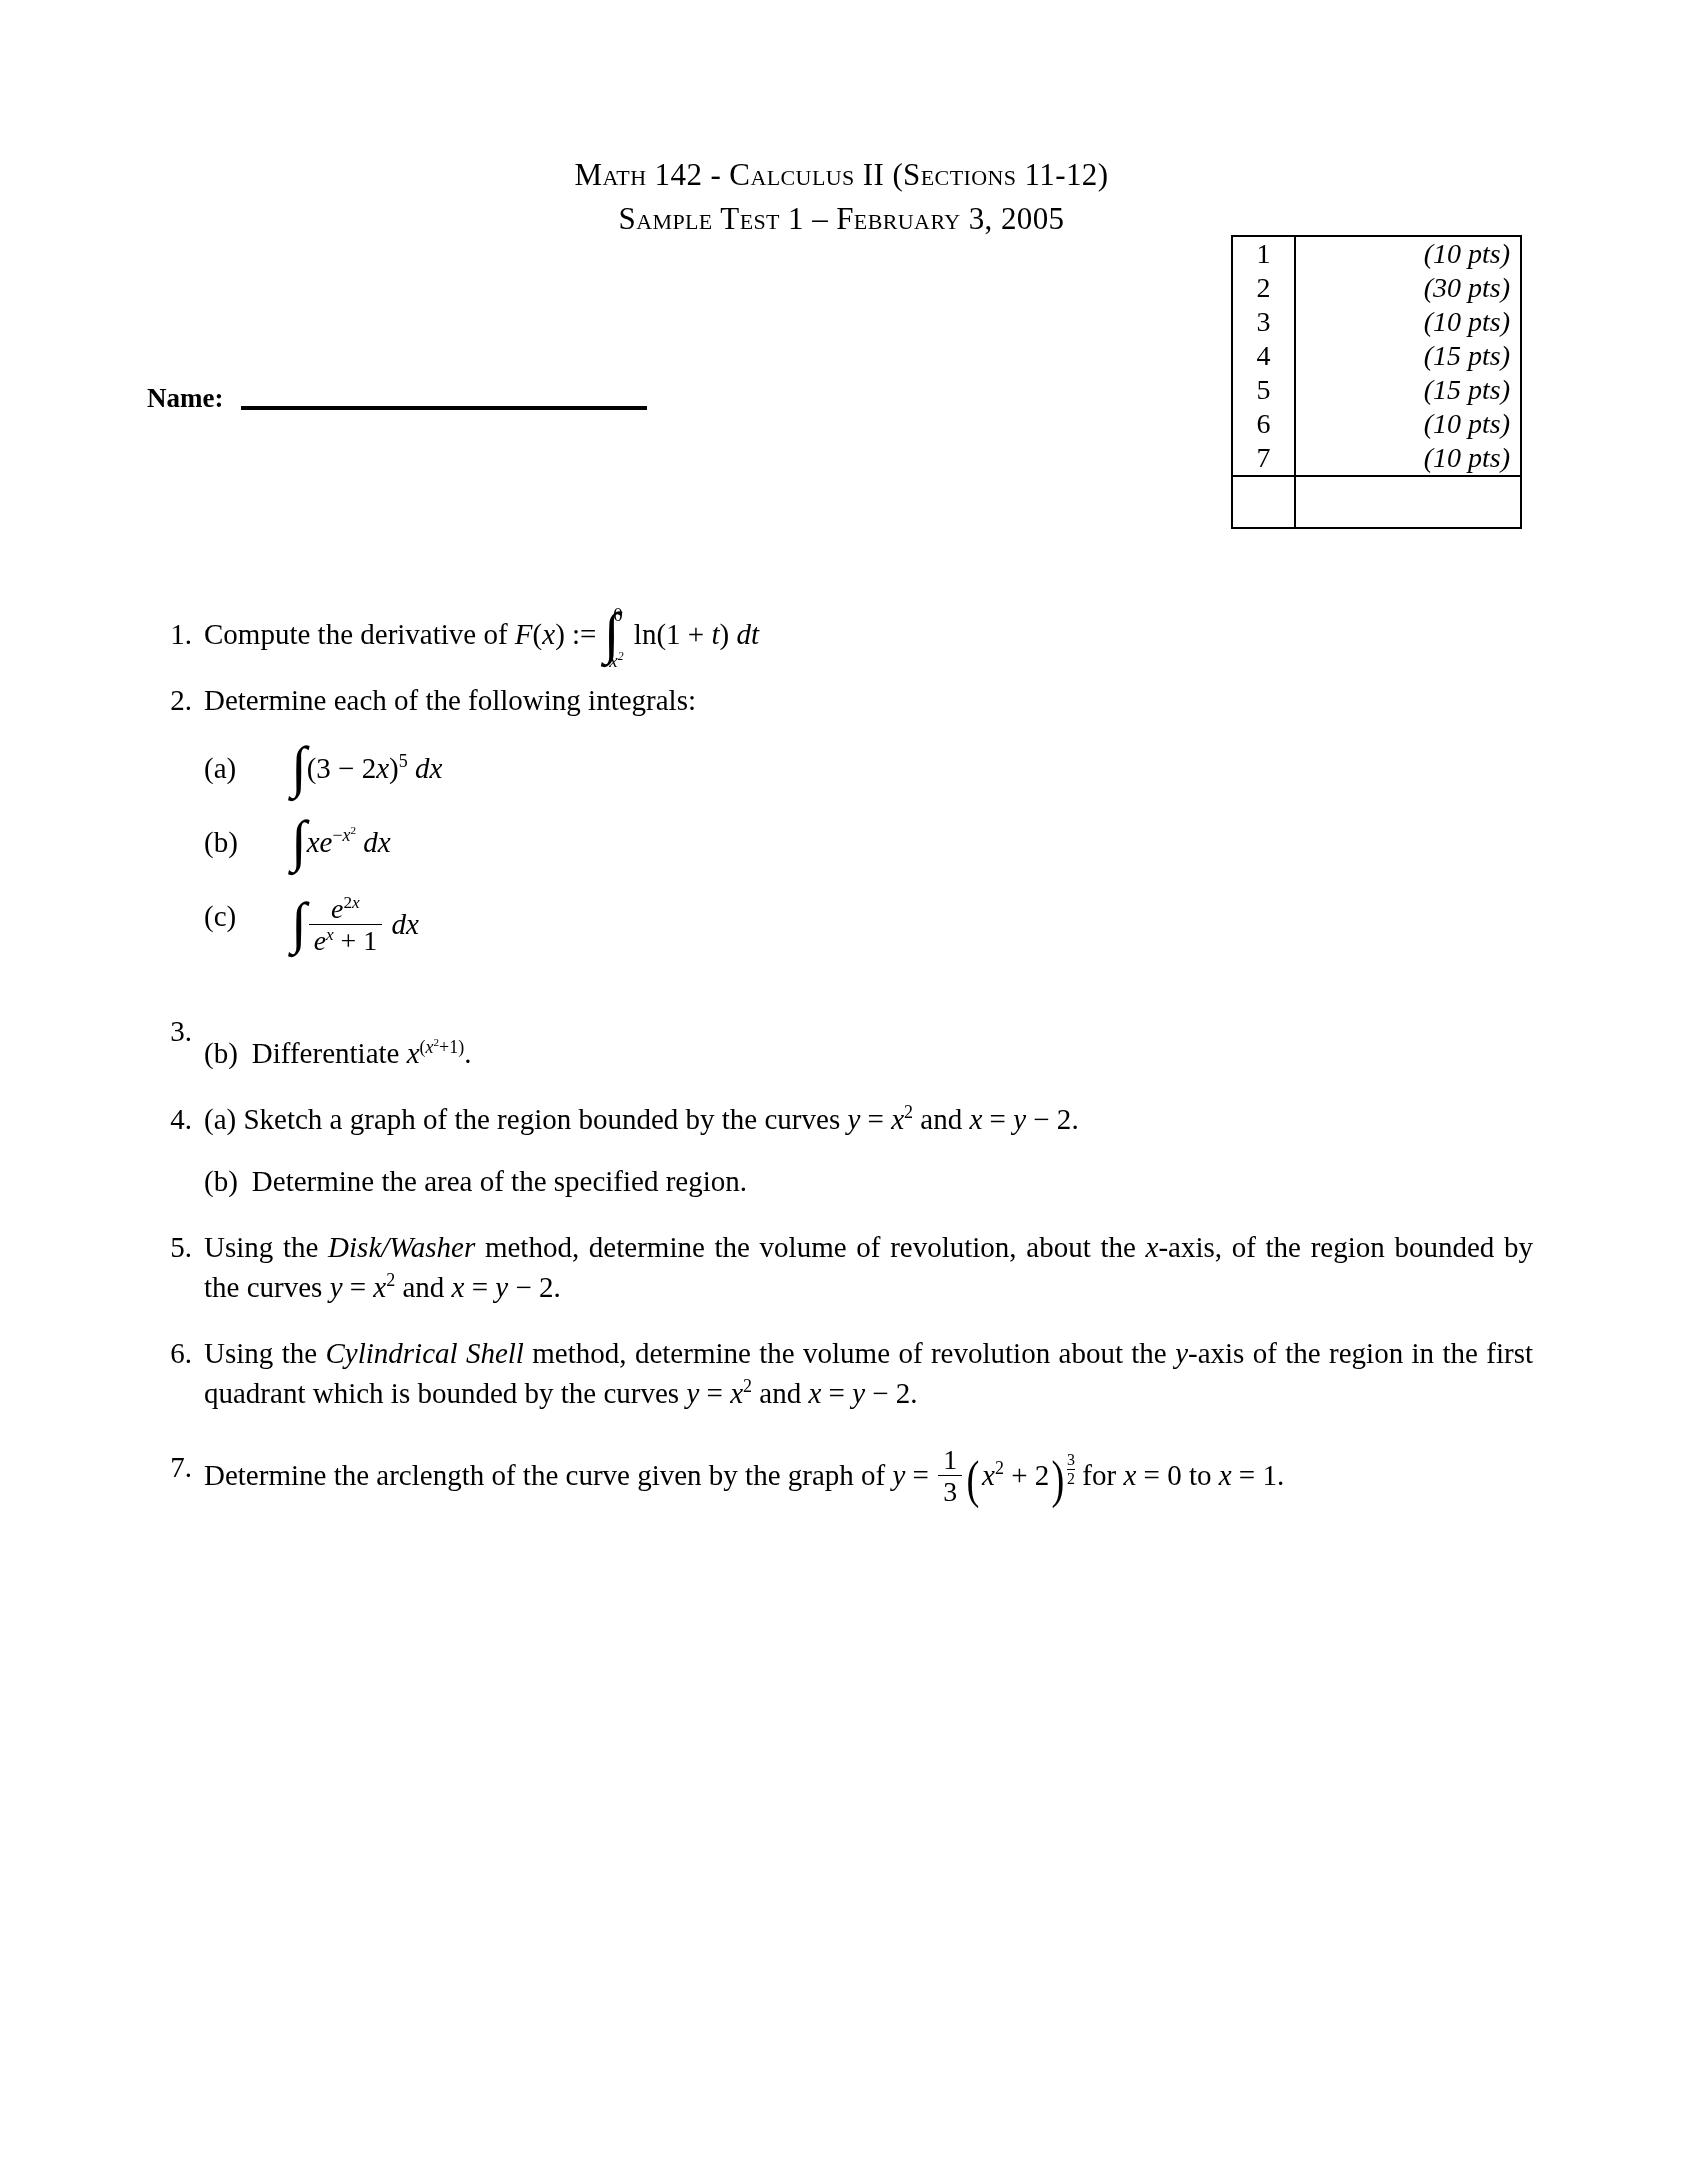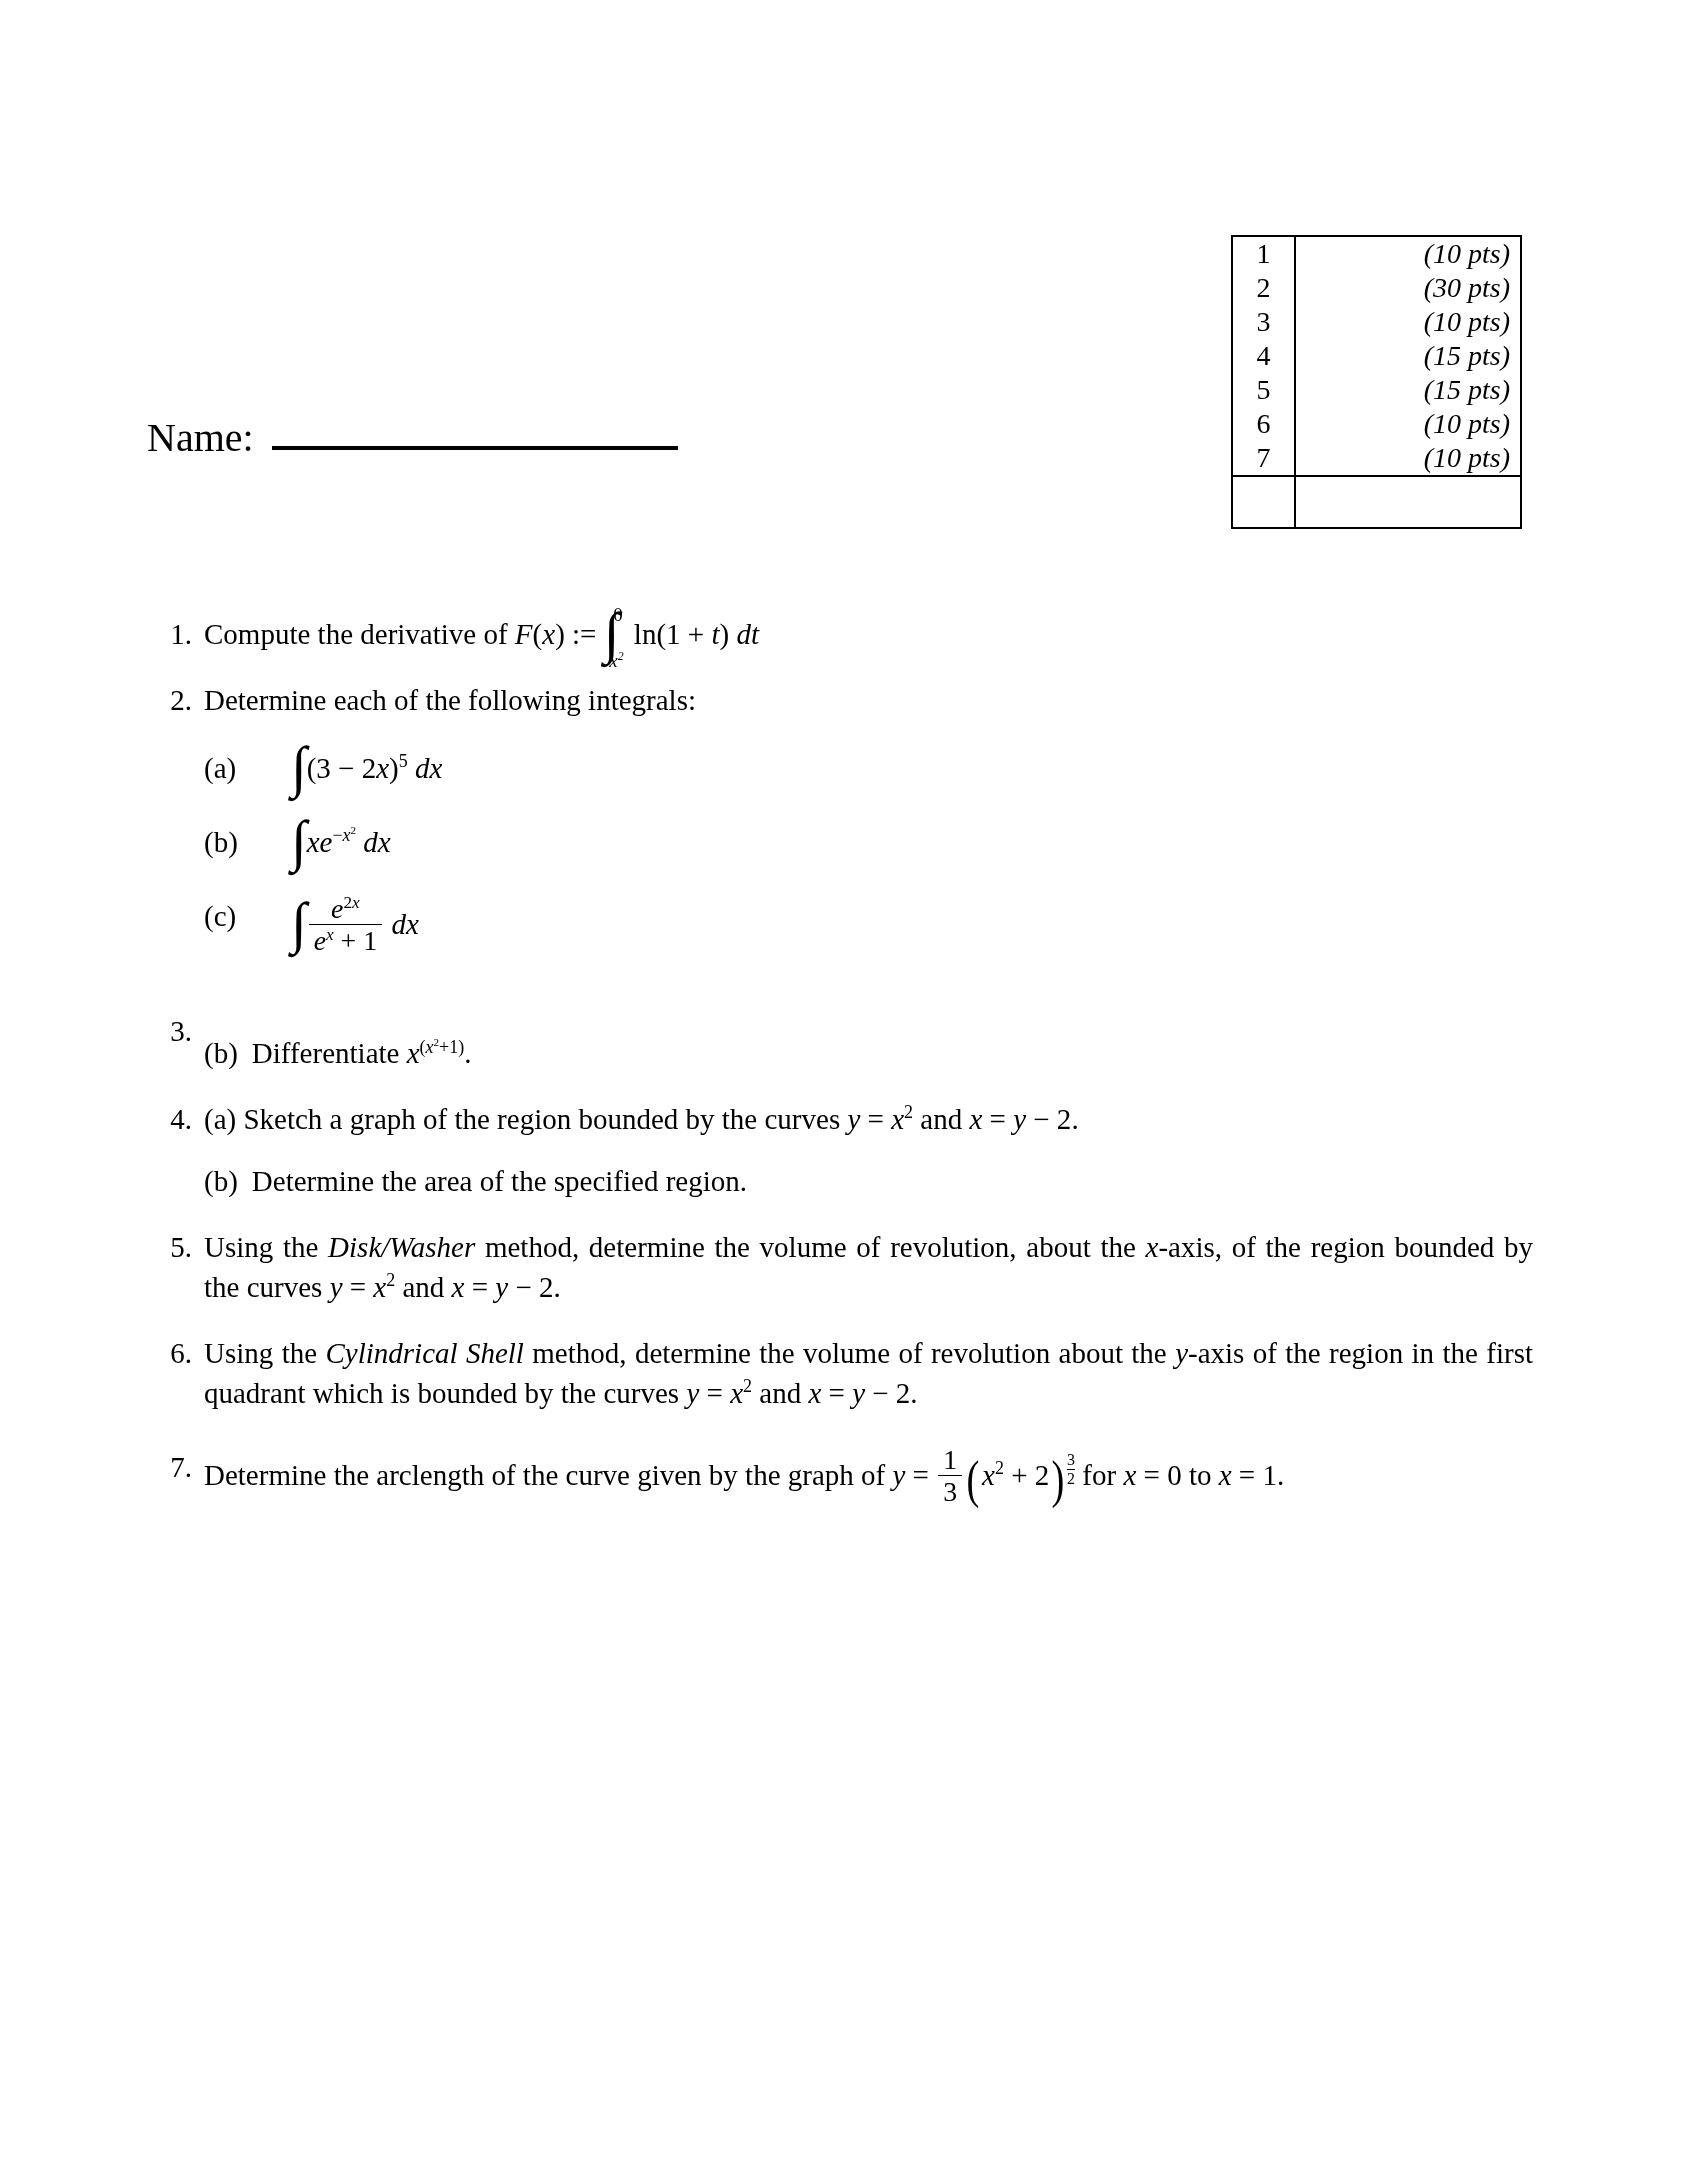--- a/index.html
+++ b/index.html
@@ -76,24 +76,23 @@
 
   
   .name-row {
     position: absolute;
     left: 147px;
     top: 381px;
     display: flex;
     align-items: flex-end;
   }
   .name-label {
-    font-weight: normal;
-    font-size: 40px;
+    font-weight: bold;
+    font-size: 27px;
     line-height: 34px;
-    margin-top: 40px;
   }
   .name-rule {
     width: 406px;
     height: 4px;
     background: #000;
     margin-left: 18px;
     margin-bottom: 5px;
   }
 
   
@@ -220,20 +219,24 @@
     display: inline-block;
     transform: scaleX(0.72);
   }
   .nbsp { white-space: pre; }
 </style>
 </head>
 <body>
 
 <div class="page">
 
+  <div class="title-block">
+    <div class="title-line">Math 142 - Calculus II (Sections 11-12)</div>
+    <div class="title-line">Sample Test 1 – February 3, 2005</div>
+  </div>
 
   <div class="score-table">
     <table>
       <tbody>
         <tr>
           <td class="numcell">1</td>
           <td class="ptscell">(10 pts)</td>
         </tr>
         <tr>
           <td class="numcell">2</td>

